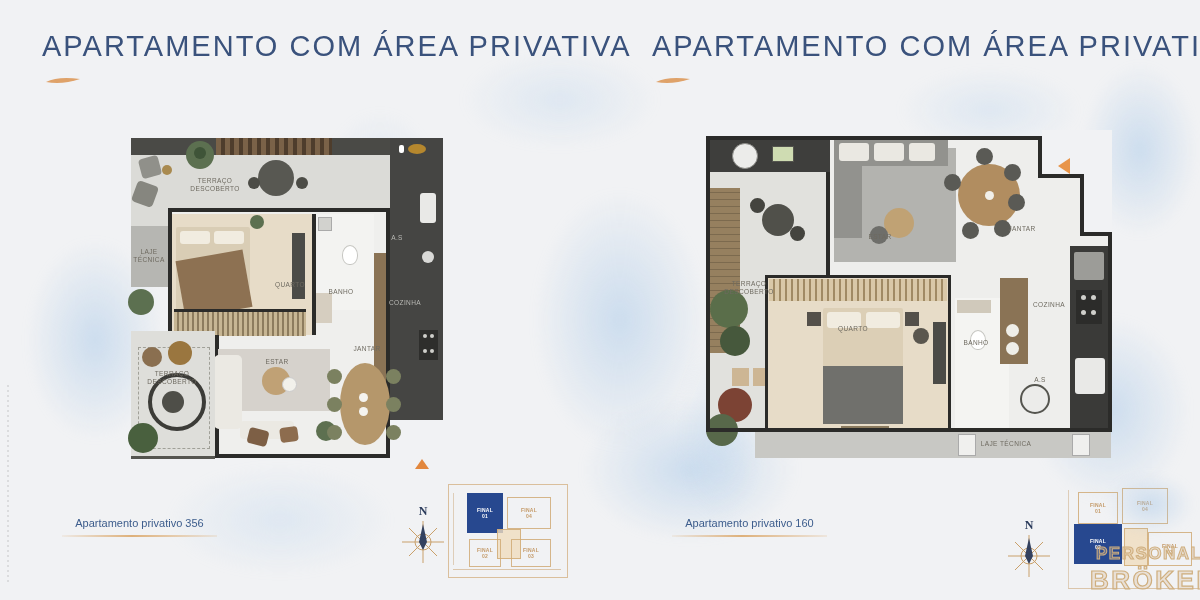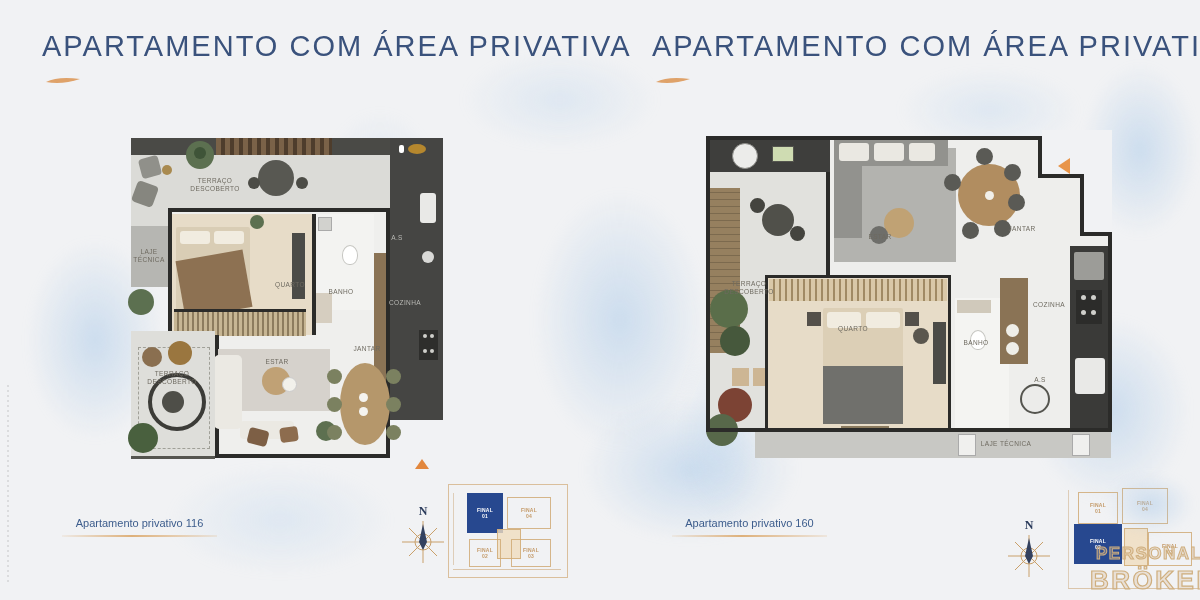--- a/index.html
+++ b/index.html
@@ -245,21 +245,21 @@
     <div class="room-label" style="left:43px;top:158px;">TERRAÇO
 DESCOBERTO</div>
     <div class="room-label" style="left:147px;top:199px;">QUARTO</div>
     <div class="room-label" style="left:270px;top:213px;">BANHO</div>
     <div class="room-label" style="left:343px;top:175px;">COZINHA</div>
     <div class="room-label" style="left:334px;top:250px;">A.S</div>
     <div class="room-label" style="left:300px;top:314px;">LAJE TÉCNICA</div>
   </div>
   <div class="abs tri-left" style="left:1058px;top:158px;"></div>
 
-  <div class="caption" style="left:62px;top:517px;">Apartamento privativo 116</div>
+  <div class="caption" style="left:62px;top:517px;">Apartamento privativo 356</div>
   <div class="cap-line" style="left:62px;top:535px;"></div>
 
   <div class="caption" style="left:672px;top:517px;">Apartamento privativo 160</div>
   <div class="cap-line" style="left:672px;top:535px;"></div>
 
   <div class="abs" style="left:400px;top:504px;width:46px;">
     <span class="compass-n">N</span>
     <svg width="46" height="46" viewBox="0 0 46 46">
       <g stroke="#c9a06a" stroke-width="1">
         <line x1="23" y1="2" x2="23" y2="44"></line>

